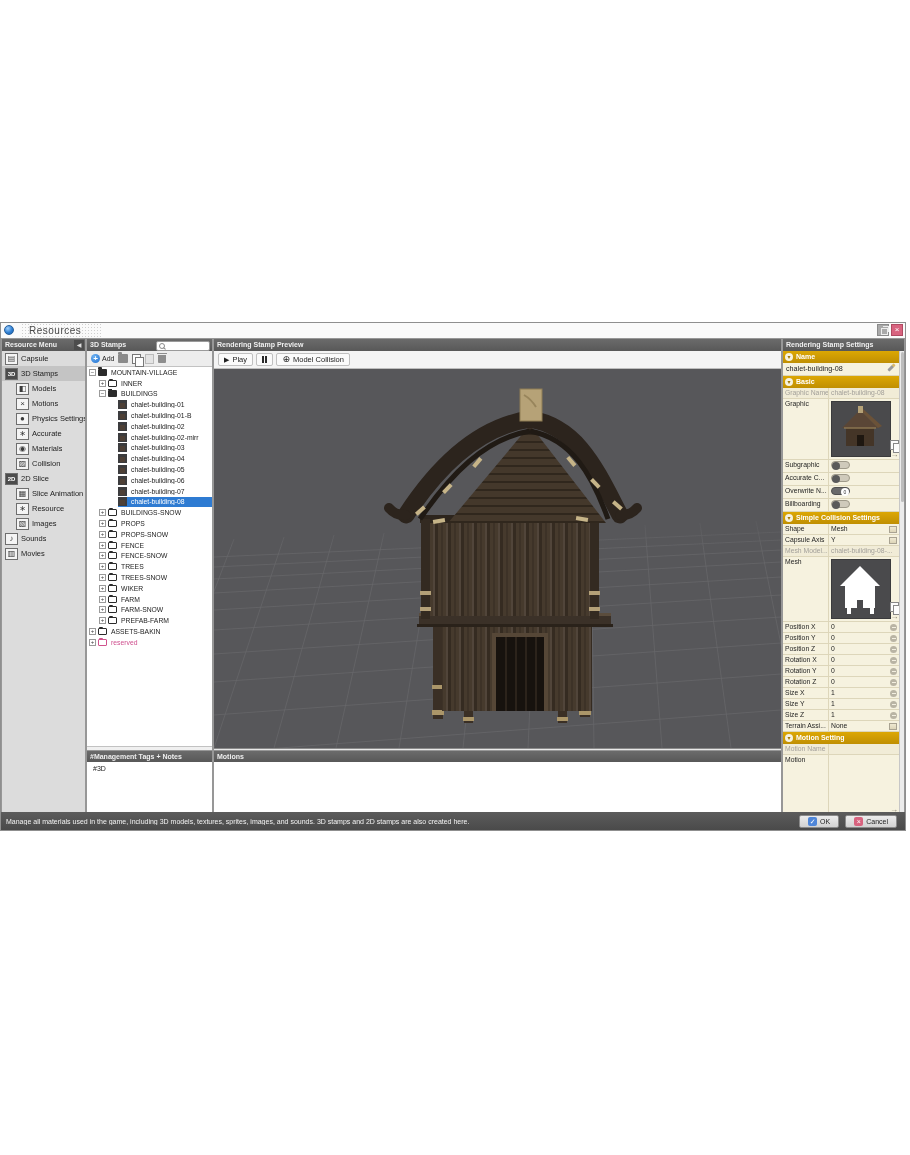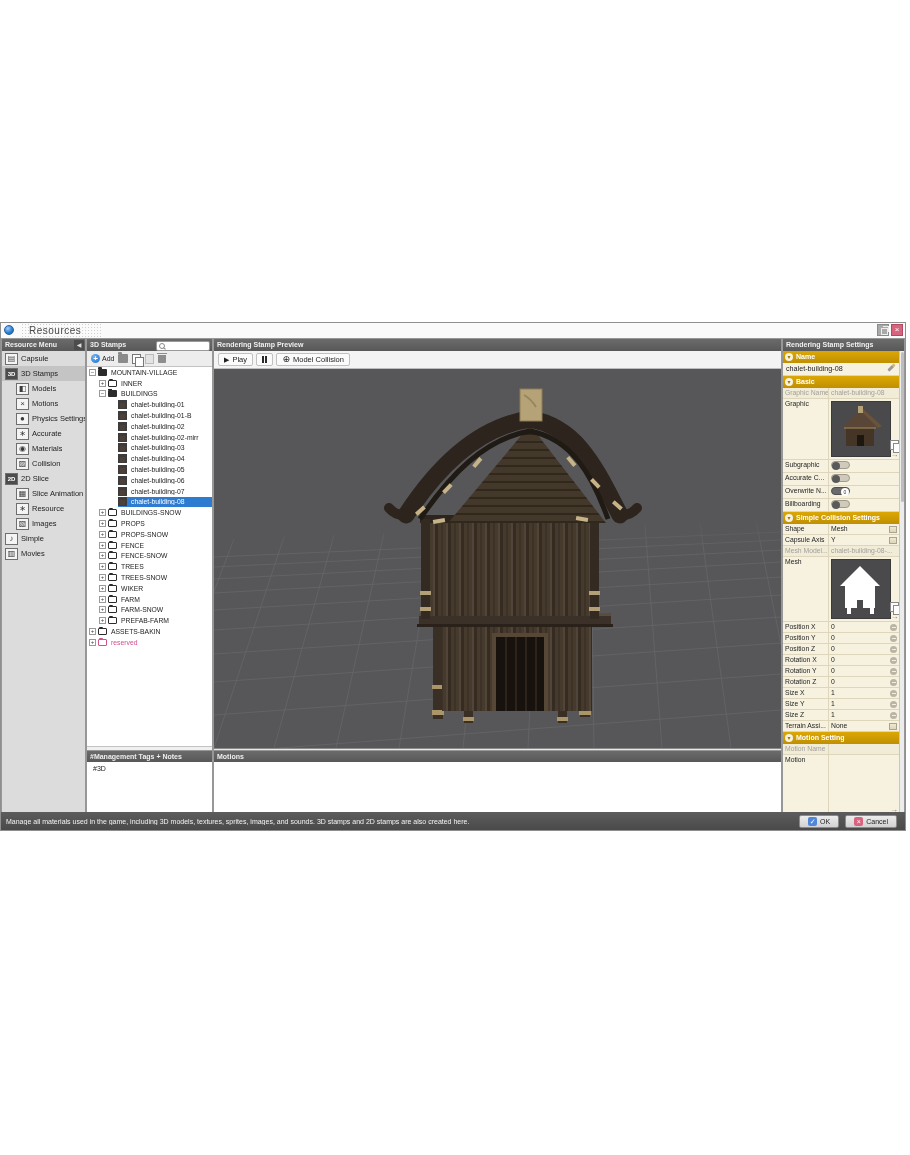--- a/index.html
+++ b/index.html
@@ -200,21 +200,21 @@
             <div class="side-item ind">
               <span class="side-ic">∗</span>
               <span class="side-label">Resource</span>
             </div>
             <div class="side-item ind">
               <span class="side-ic">▧</span>
               <span class="side-label">Images</span>
             </div>
             <div class="side-item">
               <span class="side-ic">♪</span>
-              <span class="side-label">Simple</span>
+              <span class="side-label">Sounds</span>
             </div>
             <div class="side-item">
               <span class="side-ic">▥</span>
               <span class="side-label">Movies</span>
             </div>
           </div>
       </div>
 
       <div class="panel stamps">
         <div class="phead">

